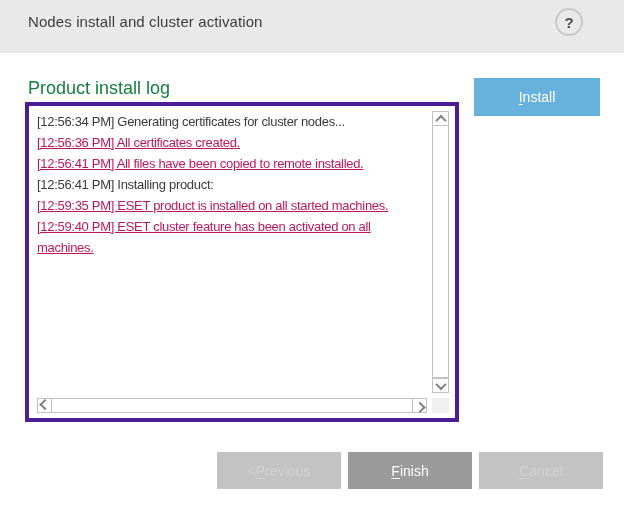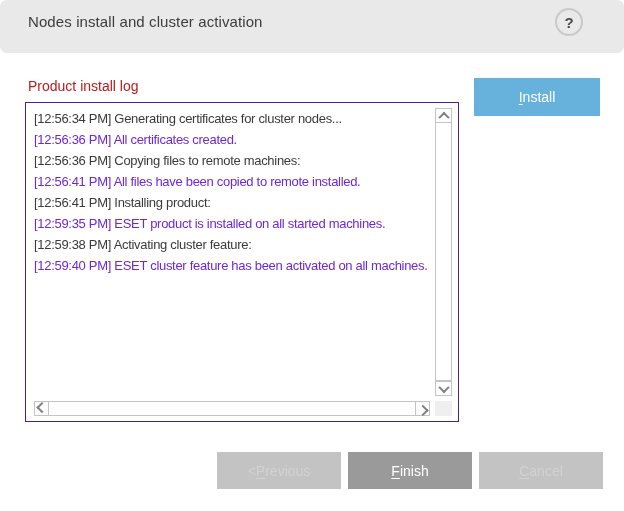--- a/index.html
+++ b/index.html
@@ -8,54 +8,53 @@
     background:#ffffff;
     font-family:"Liberation Sans","DejaVu Sans",sans-serif;
     -webkit-font-smoothing:antialiased;
   }
   .window{position:absolute;inset:0;}
 
   
   .header{
     position:absolute;left:0;top:0;width:624px;height:53px;
     background:#e9e9e9;
-    border-radius:7px;
   }
   .header .title{
     position:absolute;left:28px;top:13px;
     font-size:15px;color:#3d3d3d;letter-spacing:0.1px;
   }
   .help-btn{
     position:absolute;left:555px;top:8px;width:28px;height:28px;
     border:2px solid #c9c9c9;border-radius:50%;
     box-sizing:border-box;display:flex;align-items:center;justify-content:center;
     cursor:pointer;background:transparent;
   }
   .help-btn .help-q{
     font-size:15px;font-weight:bold;color:#4a4a4a;line-height:1;
   }
 
   
   .log-label{
     position:absolute;left:28px;top:78px;
-    font-size:14px;color:#b91c1c;
+    font-size:18px;color:#15803d;
   }
 
   
   .log-box{
     position:absolute;left:25px;top:102px;width:434px;height:320px;
-    border:1px solid #4c1d95;background:#ffffff;box-sizing:border-box;
+    border:4px solid #4c1d95;background:#ffffff;box-sizing:border-box;
   }
   .log-lines{
     position:absolute;left:8px;top:5px;right:29px;bottom:24px;
     overflow:hidden;
     font-size:13px;line-height:21px;letter-spacing:-0.3px;
   }
   .log-line{color:#3a3a3a;}
-  .log-line.success{color:#6d28d9;}
+  .log-line.success{color:#be185d;text-decoration:underline;}
 
   
   .vscroll{
     position:absolute;top:5px;right:6px;bottom:25px;width:17px;
     display:flex;flex-direction:column;
   }
   .hscroll{
     position:absolute;left:8px;right:28px;bottom:5px;height:15px;
     display:flex;flex-direction:row;
   }
@@ -111,25 +110,23 @@
       <span class="help-q">?</span>
     </div>
   </div>
 
   <div class="log-label">Product install log</div>
 
   <div class="log-box">
     <div class="log-lines">
         <div class="log-line info">[12:56:34 PM] Generating certificates for cluster nodes...</div>
         <div class="log-line success">[12:56:36 PM] All certificates created.</div>
-        <div class="log-line info">[12:56:36 PM] Copying files to remote machines:</div>
         <div class="log-line success">[12:56:41 PM] All files have been copied to remote installed.</div>
         <div class="log-line info">[12:56:41 PM] Installing product:</div>
         <div class="log-line success">[12:59:35 PM] ESET product is installed on all started machines.</div>
-        <div class="log-line info">[12:59:38 PM] Activating cluster feature:</div>
         <div class="log-line success">[12:59:40 PM] ESET cluster feature has been activated on all machines.</div>
       </div>
 
     <div class="vscroll">
       <div class="sbtn">
         <span class="chev up"></span>
       </div>
       <div class="vthumb"></div>
       <div class="sbtn">
         <span class="chev down"></span>

